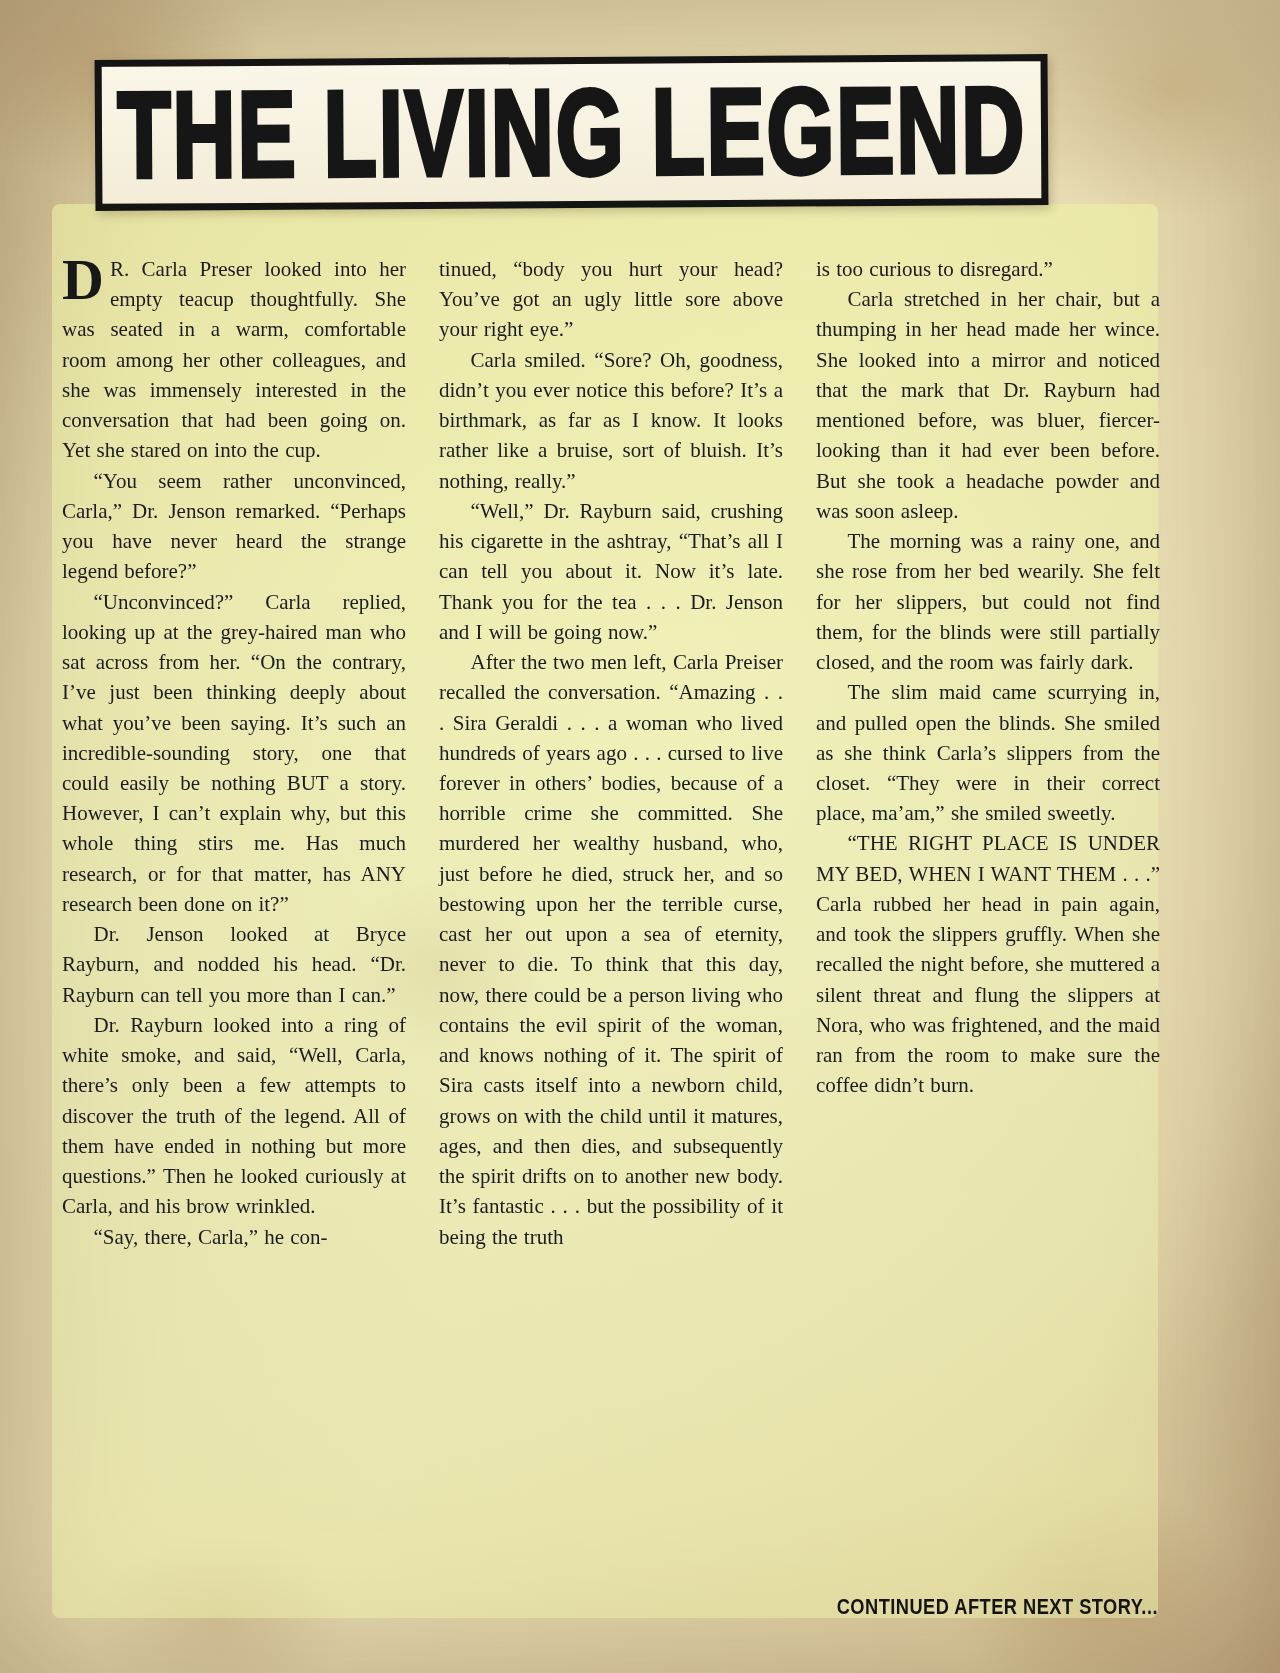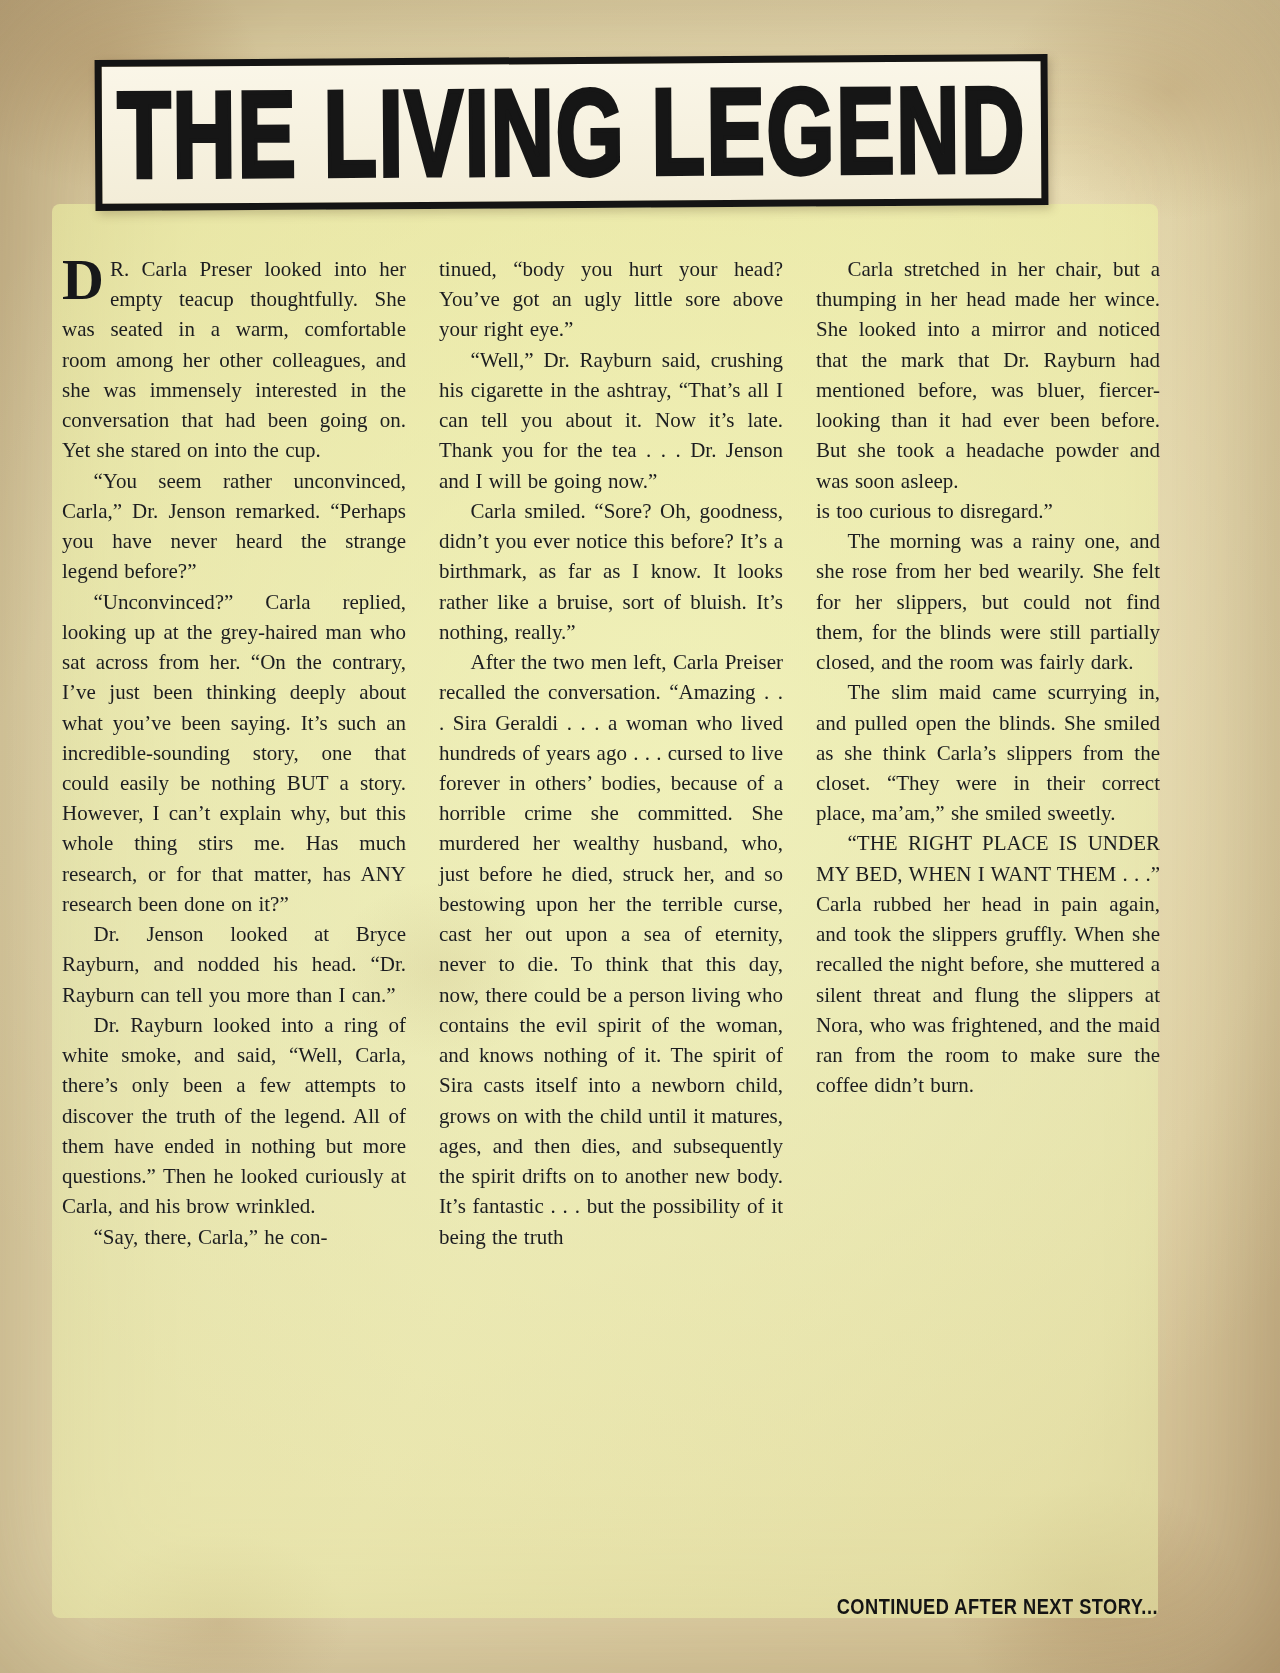--- a/index.html
+++ b/index.html
@@ -113,27 +113,27 @@
     <div class="column">
         <p class="para noindent"><span class="dropcap">D</span>R. Carla Preser looked into her empty teacup thoughtfully. She was seated in a warm, comfortable room among her other colleagues, and she was immensely interested in the conversation that had been going on. Yet she stared on into the cup.</p>
         <p class="para">“You seem rather unconvinced, Carla,” Dr. Jenson remarked. “Perhaps you have never heard the strange legend before?”</p>
         <p class="para">“Unconvinced?” Carla replied, looking up at the grey-haired man who sat across from her. “On the contrary, I’ve just been thinking deeply about what you’ve been saying. It’s such an incredible-sounding story, one that could easily be nothing BUT a story. However, I can’t explain why, but this whole thing stirs me. Has much research, or for that matter, has ANY research been done on it?”</p>
         <p class="para">Dr. Jenson looked at Bryce Rayburn, and nodded his head. “Dr. Rayburn can tell you more than I can.”</p>
         <p class="para">Dr. Rayburn looked into a ring of white smoke, and said, “Well, Carla, there’s only been a few attempts to discover the truth of the legend. All of them have ended in nothing but more questions.” Then he looked curiously at Carla, and his brow wrinkled.</p>
         <p class="para">“Say, there, Carla,” he con-</p>
       </div>
     <div class="column">
         <p class="para noindent">tinued, “body you hurt your head? You’ve got an ugly little sore above your right eye.”</p>
+        <p class="para">Carla smiled. “Sore? Oh, goodness, didn’t you ever notice this before? It’s a birthmark, as far as I know. It looks rather like a bruise, sort of bluish. It’s nothing, really.”</p>
         <p class="para">“Well,” Dr. Rayburn said, crushing his cigarette in the ashtray, “That’s all I can tell you about it. Now it’s late. Thank you for the tea . . . Dr. Jenson and I will be going now.”</p>
-        <p class="para">Carla smiled. “Sore? Oh, goodness, didn’t you ever notice this before? It’s a birthmark, as far as I know. It looks rather like a bruise, sort of bluish. It’s nothing, really.”</p>
         <p class="para">After the two men left, Carla Preiser recalled the conversation. “Amazing . . . Sira Geraldi . . . a woman who lived hundreds of years ago . . . cursed to live forever in others’ bodies, because of a horrible crime she committed. She murdered her wealthy husband, who, just before he died, struck her, and so bestowing upon her the terrible curse, cast her out upon a sea of eternity, never to die. To think that this day, now, there could be a person living who contains the evil spirit of the woman, and knows nothing of it. The spirit of Sira casts itself into a newborn child, grows on with the child until it matures, ages, and then dies, and subsequently the spirit drifts on to another new body. It’s fantastic . . . but the possibility of it being the truth</p>
       </div>
     <div class="column">
+        <p class="para noindent">is too curious to disregard.”</p>
         <p class="para">Carla stretched in her chair, but a thumping in her head made her wince. She looked into a mirror and noticed that the mark that Dr. Rayburn had mentioned before, was bluer, fiercer-looking than it had ever been before. But she took a headache powder and was soon asleep.</p>
-        <p class="para noindent">is too curious to disregard.”</p>
         <p class="para">The morning was a rainy one, and she rose from her bed wearily. She felt for her slippers, but could not find them, for the blinds were still partially closed, and the room was fairly dark.</p>
         <p class="para">The slim maid came scurrying in, and pulled open the blinds. She smiled as she think Carla’s slippers from the closet. “They were in their correct place, ma’am,” she smiled sweetly.</p>
         <p class="para">“THE RIGHT PLACE IS UNDER MY BED, WHEN I WANT THEM . . .” Carla rubbed her head in pain again, and took the slippers gruffly. When she recalled the night before, she muttered a silent threat and flung the slippers at Nora, who was frightened, and the maid ran from the room to make sure the coffee didn’t burn.</p>
       </div>
   </div>
 
   <div class="continued">CONTINUED AFTER NEXT STORY...</div>
 </div>
 
 </body></html>

